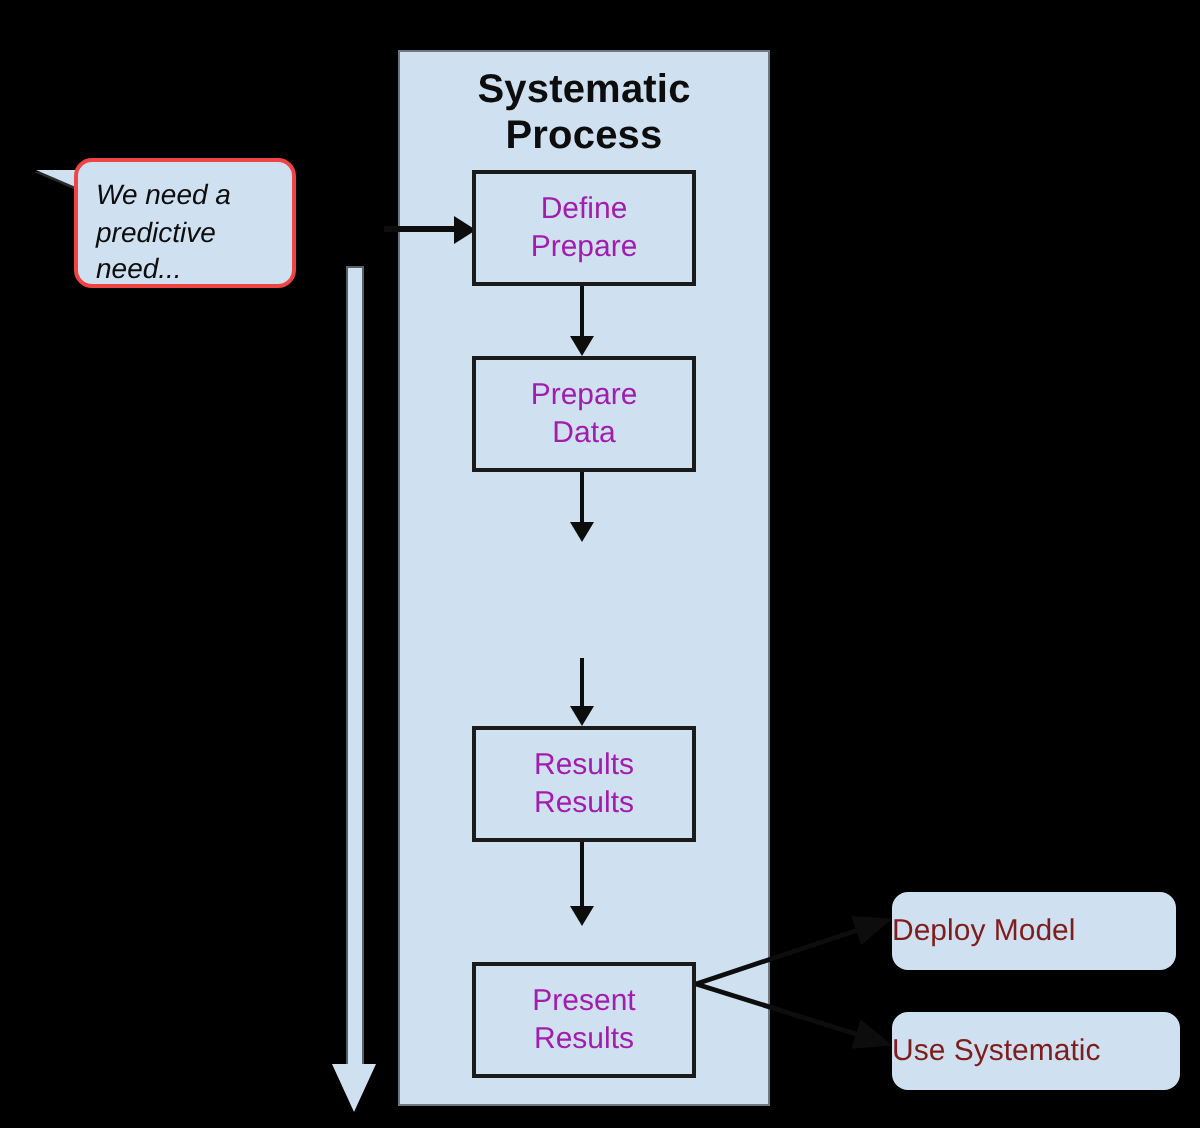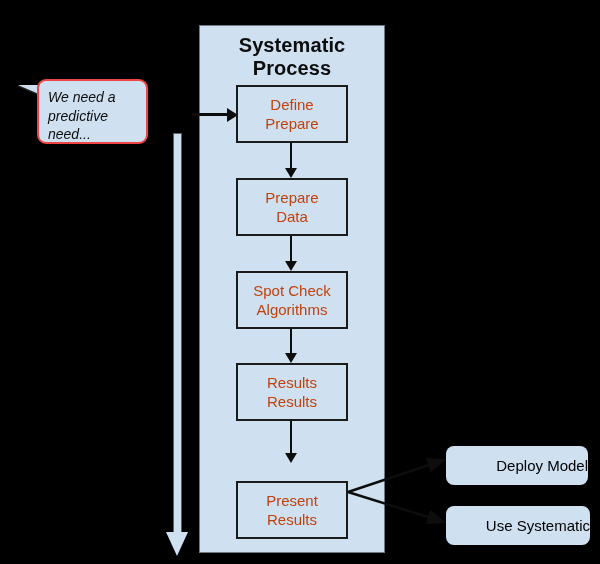--- a/index.html
+++ b/index.html
@@ -46,21 +46,21 @@
     width: 112px;
     height: 58px;
     background: #cfe0f1;
     border: 2px solid #1b1b1b;
     box-sizing: border-box;
     display: flex;
     flex-direction: column;
     align-items: center;
     justify-content: center;
     font-size: 15px;
-    color: #c2410c;
+    color: #a21caf;
     line-height: 1.28;
     text-align: center;
   }
   .step-box .l1, .step-box .l2 { display: block; }
 
   #step-define   { top: 85px; }
   #step-prepare  { top: 178px; }
   #step-spot     { top: 271px; }
   #step-improve  { top: 363px; }
   #step-present  { top: 481px; }
@@ -164,23 +164,23 @@
   
   .out-box {
     position: absolute;
     left: 446px;
     width: 142px;
     height: 39px;
     background: #cfe0f1;
     border-radius: 8px;
     display: flex;
     align-items: center;
-    justify-content: flex-end;
+    justify-content: flex-start;
     font-size: 15px;
-    color: #000000;
+    color: #7f1d1d;
   }
   #out-deploy { top: 446px; }
   #out-use    { top: 506px; width: 144px; }
 
   
   #fork-svg {
     position: absolute;
     left: 340px;
     top: 440px;
     width: 120px;
@@ -213,24 +213,20 @@
     <span class="l2">Prepare</span>
   </div>
   <div class="v-arrow" id="arrow-1"></div>
 
   <div class="step-box" id="step-prepare">
     <span class="l1">Prepare</span>
     <span class="l2">Data</span>
   </div>
   <div class="v-arrow" id="arrow-2"></div>
 
-  <div class="step-box" id="step-spot">
-    <span class="l1">Spot Check</span>
-    <span class="l2">Algorithms</span>
-  </div>
   <div class="v-arrow" id="arrow-3"></div>
 
   <div class="step-box" id="step-improve">
     <span class="l1">Results</span>
     <span class="l2">Results</span>
   </div>
   <div class="v-arrow" id="arrow-4"></div>
 
   <div class="step-box" id="step-present">
     <span class="l1">Present</span>

